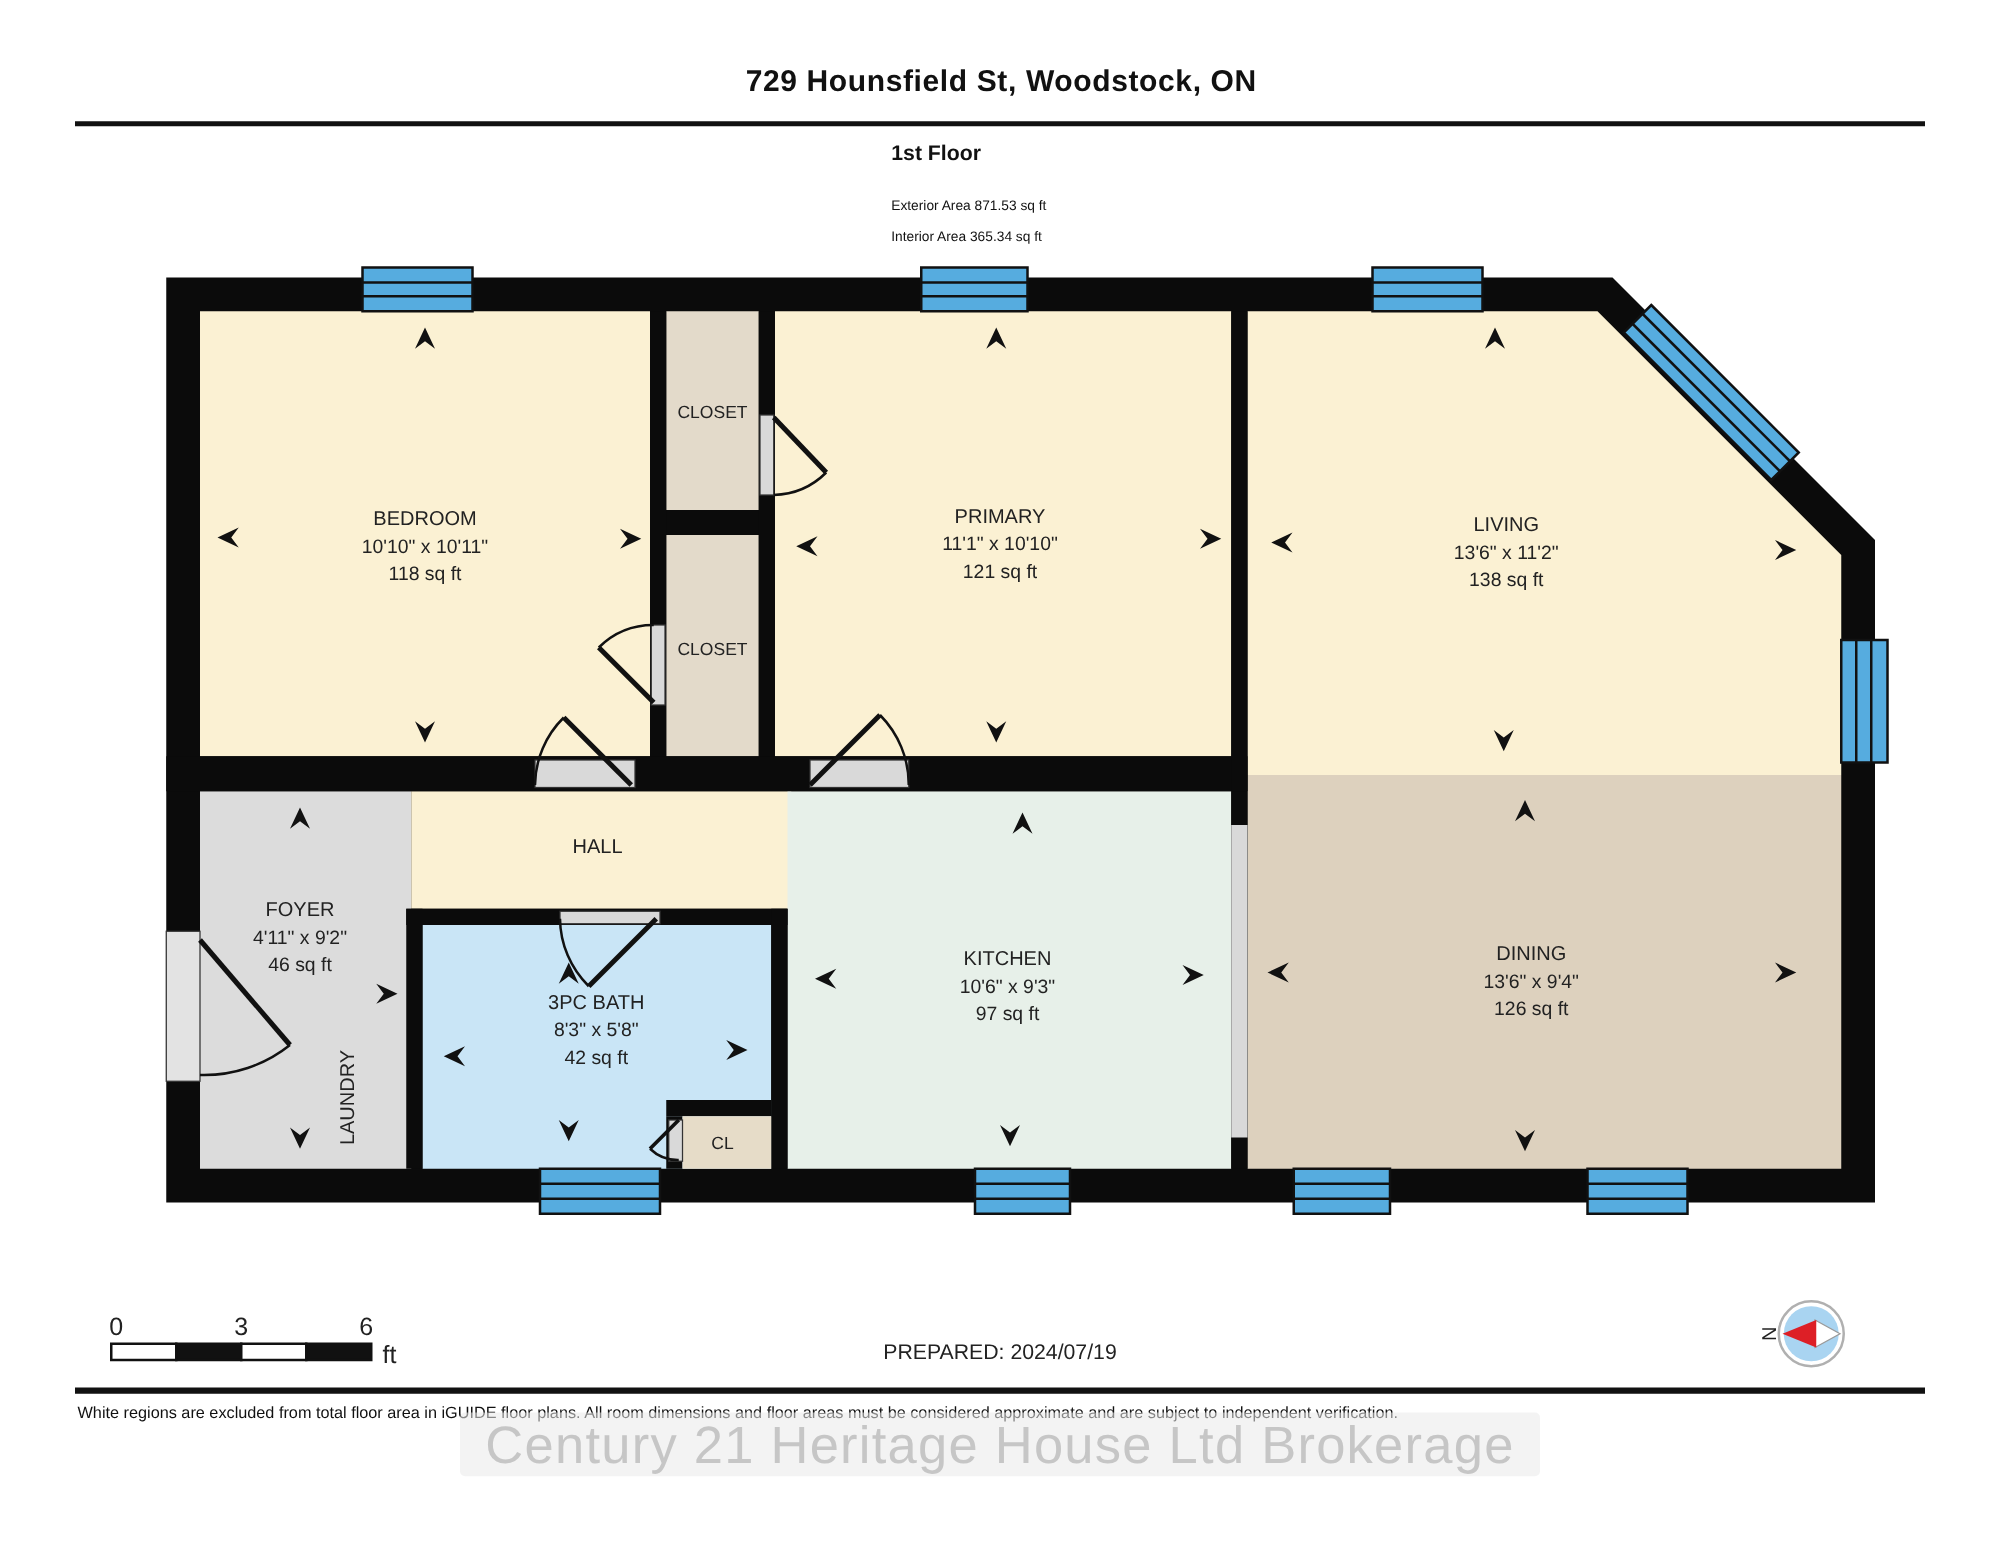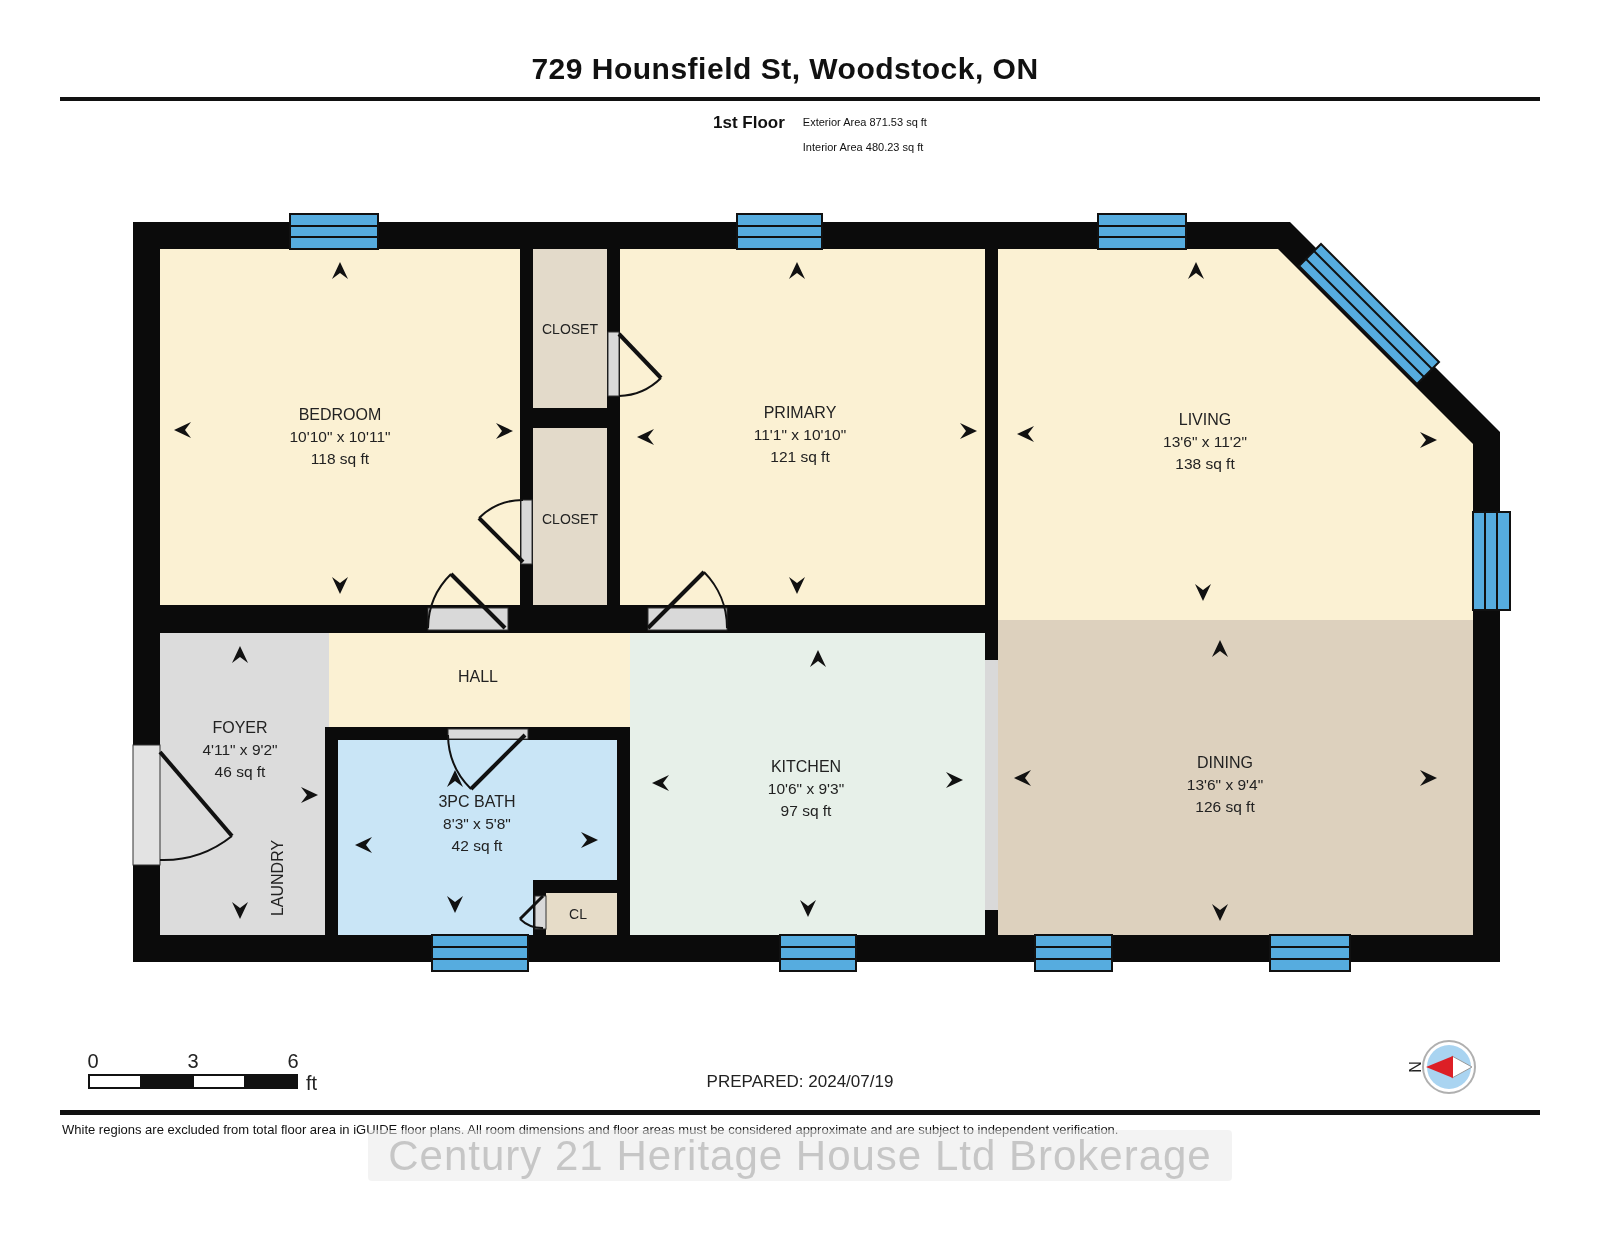--- a/index.html
+++ b/index.html
@@ -1,21 +1,21 @@
 <!DOCTYPE html>
 <html><head>
 <meta charset="utf-8">
 <style>
   html,body{margin:0;padding:0;background:#ffffff;}
   .page{position:relative;width:1600px;height:1237px;background:#fff;overflow:hidden;
         font-family:"Liberation Sans", sans-serif;color:#111;}
   .abs{position:absolute;}
-  .title{top:52px;left:0;width:1570px;text-align:center;font-size:30px;font-weight:bold;letter-spacing:0.5px;}
+  .title{top:52px;left:16px;width:1570px;text-align:center;font-size:24px;font-weight:bold;letter-spacing:0.5px;}
   .rule{top:97px;left:60px;width:1480px;height:4px;background:#111;}
-  .floorinfo{top:110px;left:713px;display:flex;gap:18px;align-items:flex-start;}
+  .floorinfo{top:110px;left:713px;display:flex;gap:18px;align-items:flex-start;flex-direction:column;}
   .floorlabel{font-size:17px;font-weight:bold;line-height:25px;}
   .areas{font-size:11px;line-height:25px;}
   .footer-divider{top:1110px;left:60px;width:1480px;height:5px;background:#111;}
   .disclaimer{top:1122px;left:62px;width:1200px;font-size:13px;color:#111;}
   .watermark{top:1132px;left:0;width:1600px;text-align:center;font-size:42px;color:#c6c6c6;
              letter-spacing:1px;}
   .watermark span{background:rgba(233,233,233,0.55);padding:2px 20px;border-radius:4px;}
   svg text{font-family:"Liberation Sans", sans-serif;fill:#222;}
   .room-name{font-size:16px;}
   .room-dims{font-size:15.5px;}
@@ -27,21 +27,21 @@
 <body>
 
 <div class="page">
 
   <div class="abs title">729 Hounsfield St, Woodstock, ON</div>
   <div class="abs rule"></div>
   <div class="abs floorinfo">
     <span class="floorlabel">1st Floor</span>
     <div class="areas">
       <div>Exterior Area 871.53 sq ft</div>
-      <div>Interior Area 480.23 sq ft</div>
+      <div>Interior Area 365.34 sq ft</div>
     </div>
   </div>
 
   <svg class="abs" style="top:0;left:0" width="1600" height="1237" viewBox="0 0 1600 1237">
     <defs>
       <path id="arrowhead" d="M0,0 L-17,-8 L-11,0 L-17,8 Z" fill="#111"></path>
     </defs>
 
     <polygon points="133,222 1290,222 1500,432 1500,962 133,962" fill="#0b0b0b"></polygon>
 

